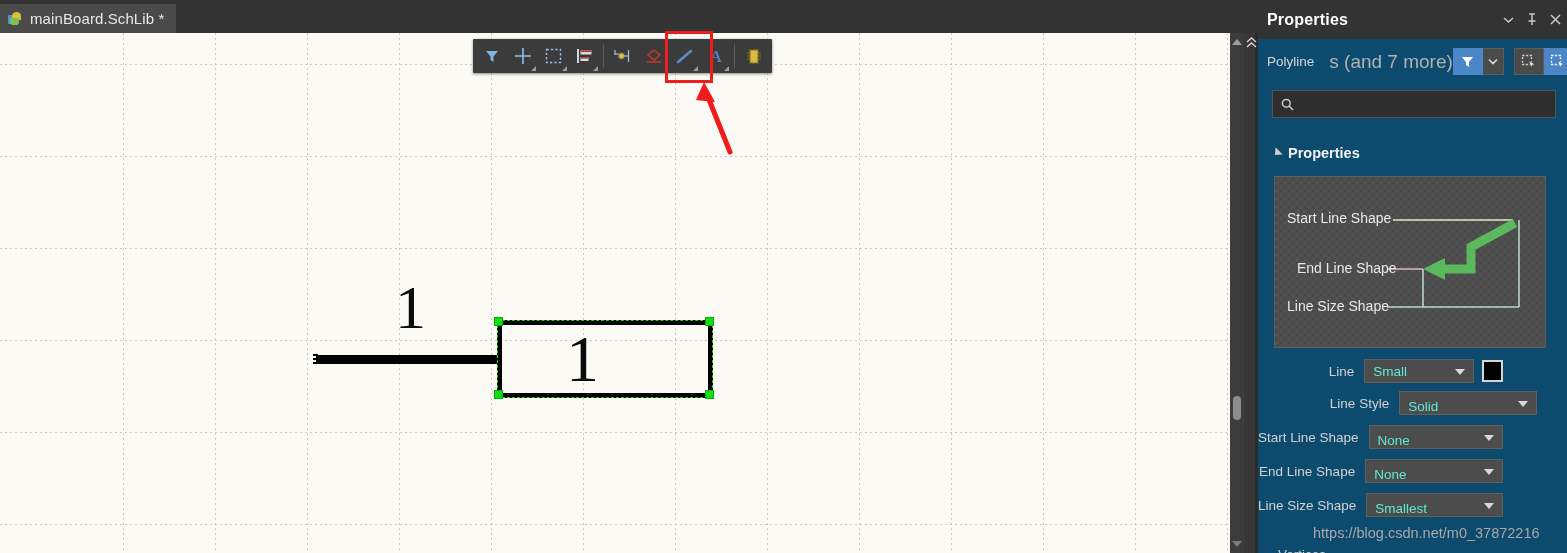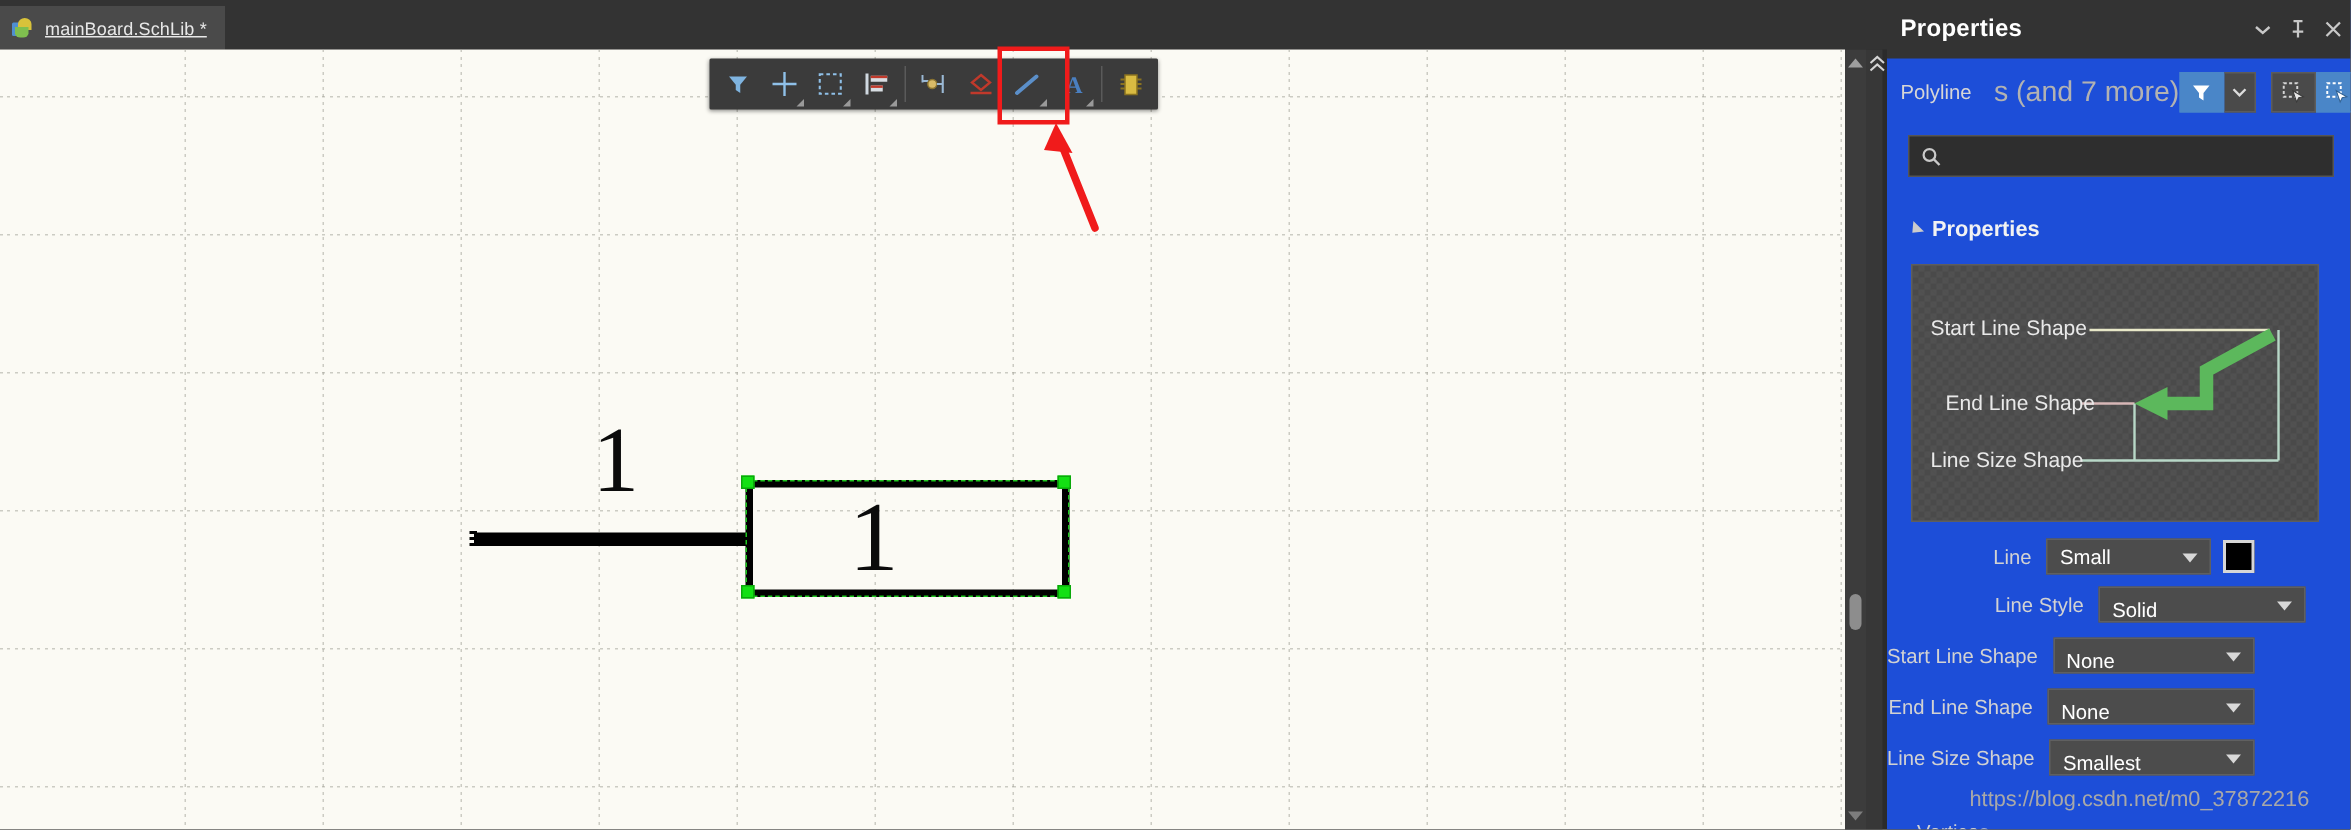--- a/index.html
+++ b/index.html
@@ -15,23 +15,22 @@
   
   .tabbar {
     position: absolute; left: 0; top: 0; width: 1567px; height: 33px;
     background: #333333;
   }
   .tab {
     position: absolute; left: 0; top: 4px; height: 29px;
     display: flex; align-items: center; gap: 7px;
     padding: 0 12px 0 8px;
     background: #4a4a4a;
-    color: #e8e8e8; font-size: 12px;
+    color: #e8e8e8; font-size: 15px;
     white-space: nowrap;
-    text-decoration: underline;
   }
   .tab-icon {
     width: 15px; height: 14px; position: relative; flex: none;
   }
   .tab-icon .s1 {
     position: absolute; left: 0; top: 3px; width: 10px; height: 9px;
     background: #4f8fd0; border-radius: 1px;
   }
   .tab-icon .s2 {
     position: absolute; left: 4px; top: 0px; width: 9px; height: 8px;
@@ -156,21 +155,21 @@
     color: #cfcfcf; font-size: 11px; cursor: pointer;
   }
   .canvas-edge-strip {
     position: absolute; left: 1244px; top: 33px; width: 11px; height: 520px;
     background: #373737;
   }
 
   
   .panel {
     position: absolute; left: 1258px; top: 0; width: 309px; height: 553px;
-    background: #1d4ed8;
+    background: #0c4a6e;
   }
   .panel-titlebar {
     position: absolute; left: 0; top: 0; width: 309px; height: 39px;
     background: #333333;
     display: flex; align-items: center;
   }
   .panel-title {
     margin-left: 9px; color: #ffffff; font-size: 16px; font-weight: bold;
     letter-spacing: .2px;
   }
@@ -255,21 +254,21 @@
   }
   .flabel {
     width: 124px; text-align: right; padding-right: 10px;
     color: #d2d2d2; font-size: 13.5px; white-space: nowrap;
   }
   .fselect {
     position: relative; height: 24px;
     background: #4c4c4c; border: 1px solid #606060;
     display: flex; align-items: center;
     padding-left: 8px;
-    color: #ffffff; font-size: 13.5px;
+    color: #5eead4; font-size: 13.5px;
     cursor: pointer;
   }
   .fselect .caret {
     position: absolute; right: 8px; top: 50%; margin-top: -2px;
     width: 0; height: 0;
     border-left: 5px solid transparent; border-right: 5px solid transparent;
     border-top: 6px solid #d8d8d8;
   }
   .fselect.w-short { width: 128px; }
   .fselect.w-long  { width: 160px; align-items: flex-end; }

